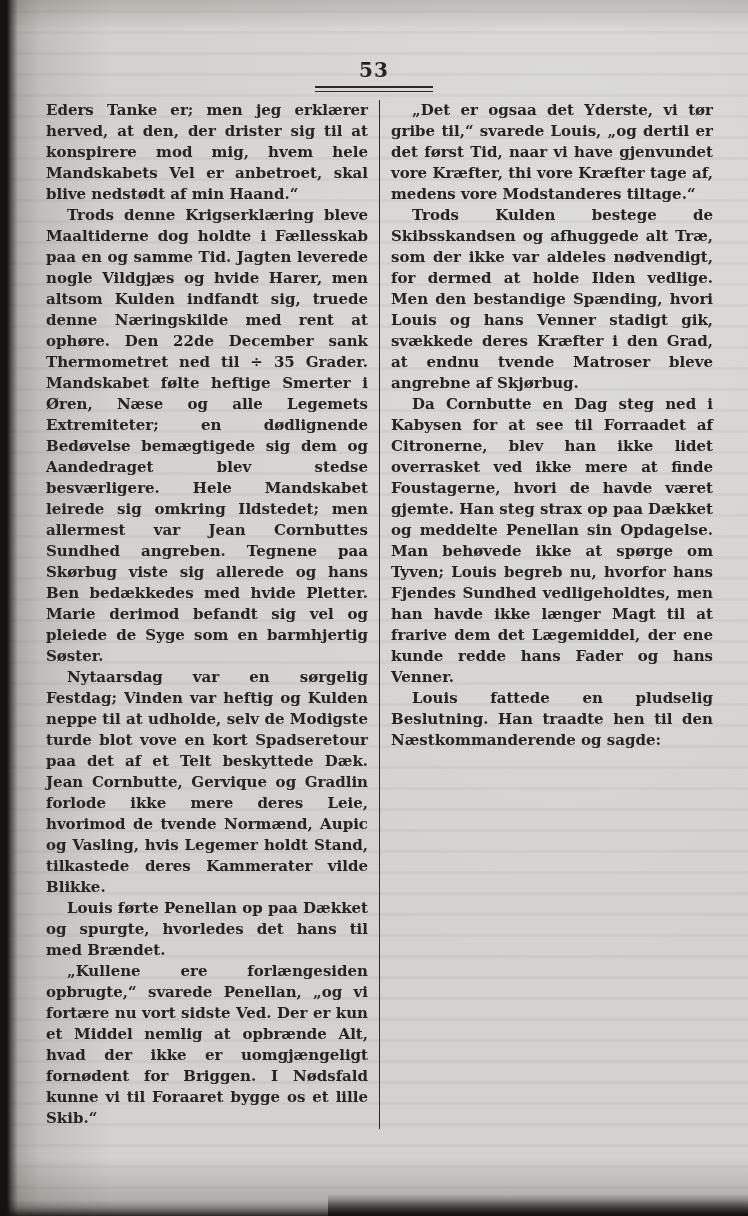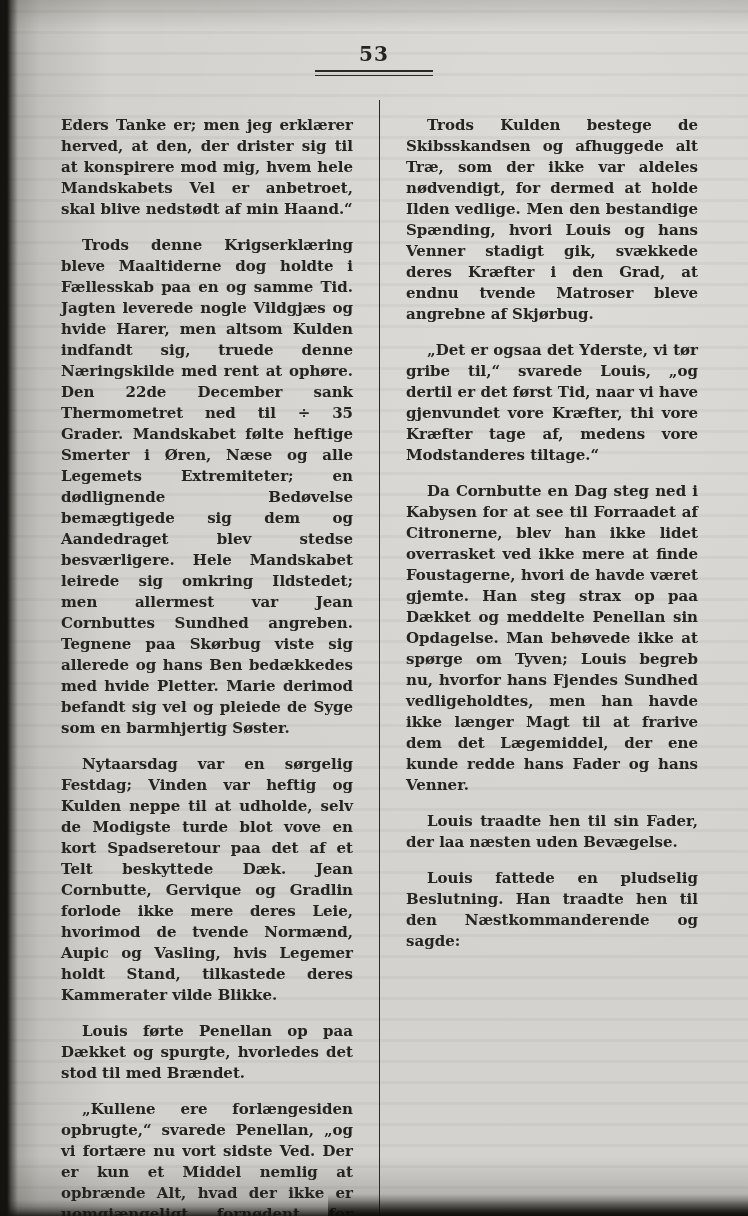--- a/index.html
+++ b/index.html
@@ -34,65 +34,64 @@
   .bleed{
     position:absolute;inset:0;pointer-events:none;opacity:0.05;
     background:repeating-linear-gradient(to bottom,transparent 0 10px,#3a3a36 10px 13px,transparent 13px 21px);
   }
 
   .header{
     position:absolute;top:42px;left:0;width:748px;text-align:center;
   }
   .page-number{
     display:inline-block;
-    font-size:20px;font-weight:700;color:#26231f;letter-spacing:1px;
+    font-size:20px;font-weight:700;color:#26231f;letter-spacing:1px;margin-top:16px;
   }
   .rule{
     width:118px;margin:4px auto 0 auto;
     border-top:2px solid #2c2925;border-bottom:1.5px solid #2c2925;height:3px;
   }
 
   .columns{
     position:absolute;top:100px;left:46px;width:668px;
     display:flex;
   }
   .col{
     width:322px;
     font-size:15px;font-weight:700;line-height:21px;color:#262320;
     text-align:justify;
     text-rendering:optimizeLegibility;
   }
   .col-left{padding-right:11px;border-right:1.5px solid #2c2925;}
   .col-right{padding-left:11px;}
-  .col p{margin:15px;text-indent:1.4em;}
+  .col p{margin:0;text-indent:1.4em;}
   .col p.no-indent{text-indent:0;}
 </style>
 </head>
 <body>
 
 <div class="scan">
 
   <div class="header">
     <div class="page-number">53</div>
     <div class="rule"></div>
   </div>
 
   <div class="columns">
     <div class="col col-left">
         <p class="no-indent">Eders Tanke er; men jeg erklærer herved, at den, der drister sig til at konspirere mod mig, hvem hele Mandskabets Vel er anbetroet, skal blive nedstødt af min Haand.“</p>
         <p>Trods denne Krigserklæring bleve Maaltiderne dog holdte i Fællesskab paa en og samme Tid. Jagten leverede nogle Vildgjæs og hvide Harer, men altsom Kulden indfandt sig, truede denne Næringskilde med rent at ophøre. Den 22de December sank Thermometret ned til ÷ 35 Grader. Mandskabet følte heftige Smerter i Øren, Næse og alle Legemets Extremiteter; en dødlignende Bedøvelse bemægtigede sig dem og Aandedraget blev stedse besværligere. Hele Mandskabet leirede sig omkring Ildstedet; men allermest var Jean Cornbuttes Sundhed angreben. Tegnene paa Skørbug viste sig allerede og hans Ben bedækkedes med hvide Pletter. Marie derimod befandt sig vel og pleiede de Syge som en barmhjertig Søster.</p>
         <p>Nytaarsdag var en sørgelig Festdag; Vinden var heftig og Kulden neppe til at udholde, selv de Modigste turde blot vove en kort Spadseretour paa det af et Telt beskyttede Dæk. Jean Cornbutte, Gervique og Gradlin forlode ikke mere deres Leie, hvorimod de tvende Normænd, Aupic og Vasling, hvis Legemer holdt Stand, tilkastede deres Kammerater vilde Blikke.</p>
-        <p>Louis førte Penellan op paa Dækket og spurgte, hvorledes det stod til med Brændet.</p>
+        <p>Louis førte Penellan op paa Dækket og spurgte, hvorledes det hans til med Brændet.</p>
         <p>„Kullene ere forlængesiden opbrugte,“ svarede Penellan, „og vi fortære nu vort sidste Ved. Der er kun et Middel nemlig at opbrænde Alt, hvad der ikke er uomgjængeligt fornødent for Briggen. I Nødsfald kunne vi til Foraaret bygge os et lille Skib.“</p>
       </div>
     <div class="col col-right">
+        <p>„Det er ogsaa det Yderste, vi tør gribe til,“ svarede Louis, „og dertil er det først Tid, naar vi have gjenvundet vore Kræfter, thi vore Kræfter tage af, medens vore Modstanderes tiltage.“</p>
         <p>Trods Kulden bestege de Skibsskandsen og afhuggede alt Træ, som der ikke var aldeles nødvendigt, for dermed at holde Ilden vedlige. Men den bestandige Spænding, hvori Louis og hans Venner stadigt gik, svækkede deres Kræfter i den Grad, at endnu tvende Matroser bleve angrebne af Skjørbug.</p>
-        <p>„Det er ogsaa det Yderste, vi tør gribe til,“ svarede Louis, „og dertil er det først Tid, naar vi have gjenvundet vore Kræfter, thi vore Kræfter tage af, medens vore Modstanderes tiltage.“</p>
         <p>Da Cornbutte en Dag steg ned i Kabysen for at see til Forraadet af Citronerne, blev han ikke lidet overrasket ved ikke mere at finde Foustagerne, hvori de havde været gjemte. Han steg strax op paa Dækket og meddelte Penellan sin Opdagelse. Man behøvede ikke at spørge om Tyven; Louis begreb nu, hvorfor hans Fjendes Sundhed vedligeholdtes, men han havde ikke længer Magt til at frarive dem det Lægemiddel, der ene kunde redde hans Fader og hans Venner.</p>
-        <p>Louis traadte hen til sin Fader, der laa næsten uden Bevægelse.</p>
         <p>Louis fattede en pludselig Beslutning. Han traadte hen til den Næstkommanderende og sagde:</p>
       </div>
   </div>
 
   <div class="bleed"></div>
   <div class="edge-left"></div>
   <div class="edge-bottom"></div>
   <div class="edge-bottom-right"></div>
 </div>
 

